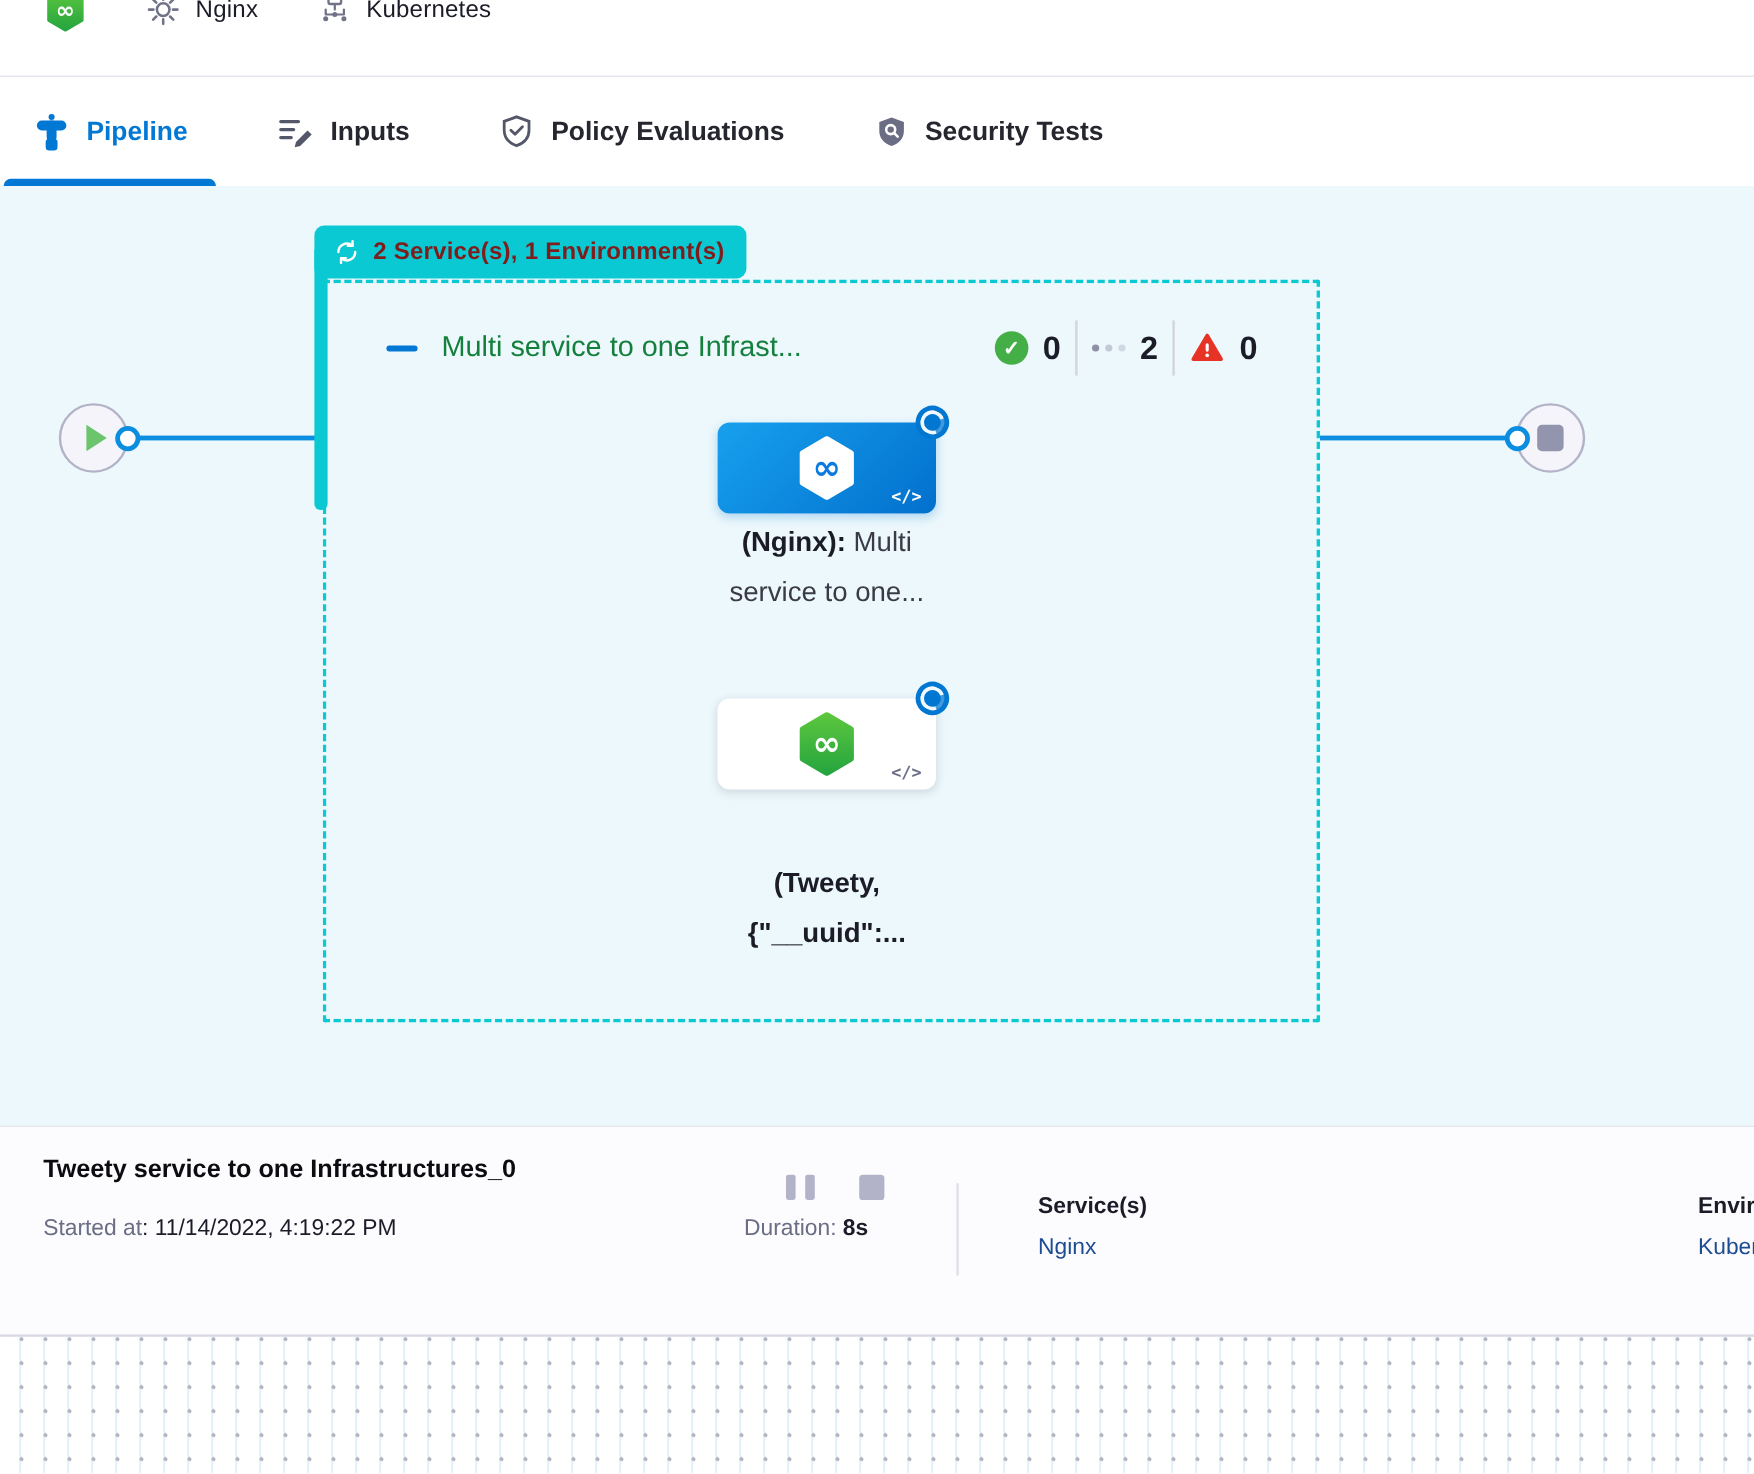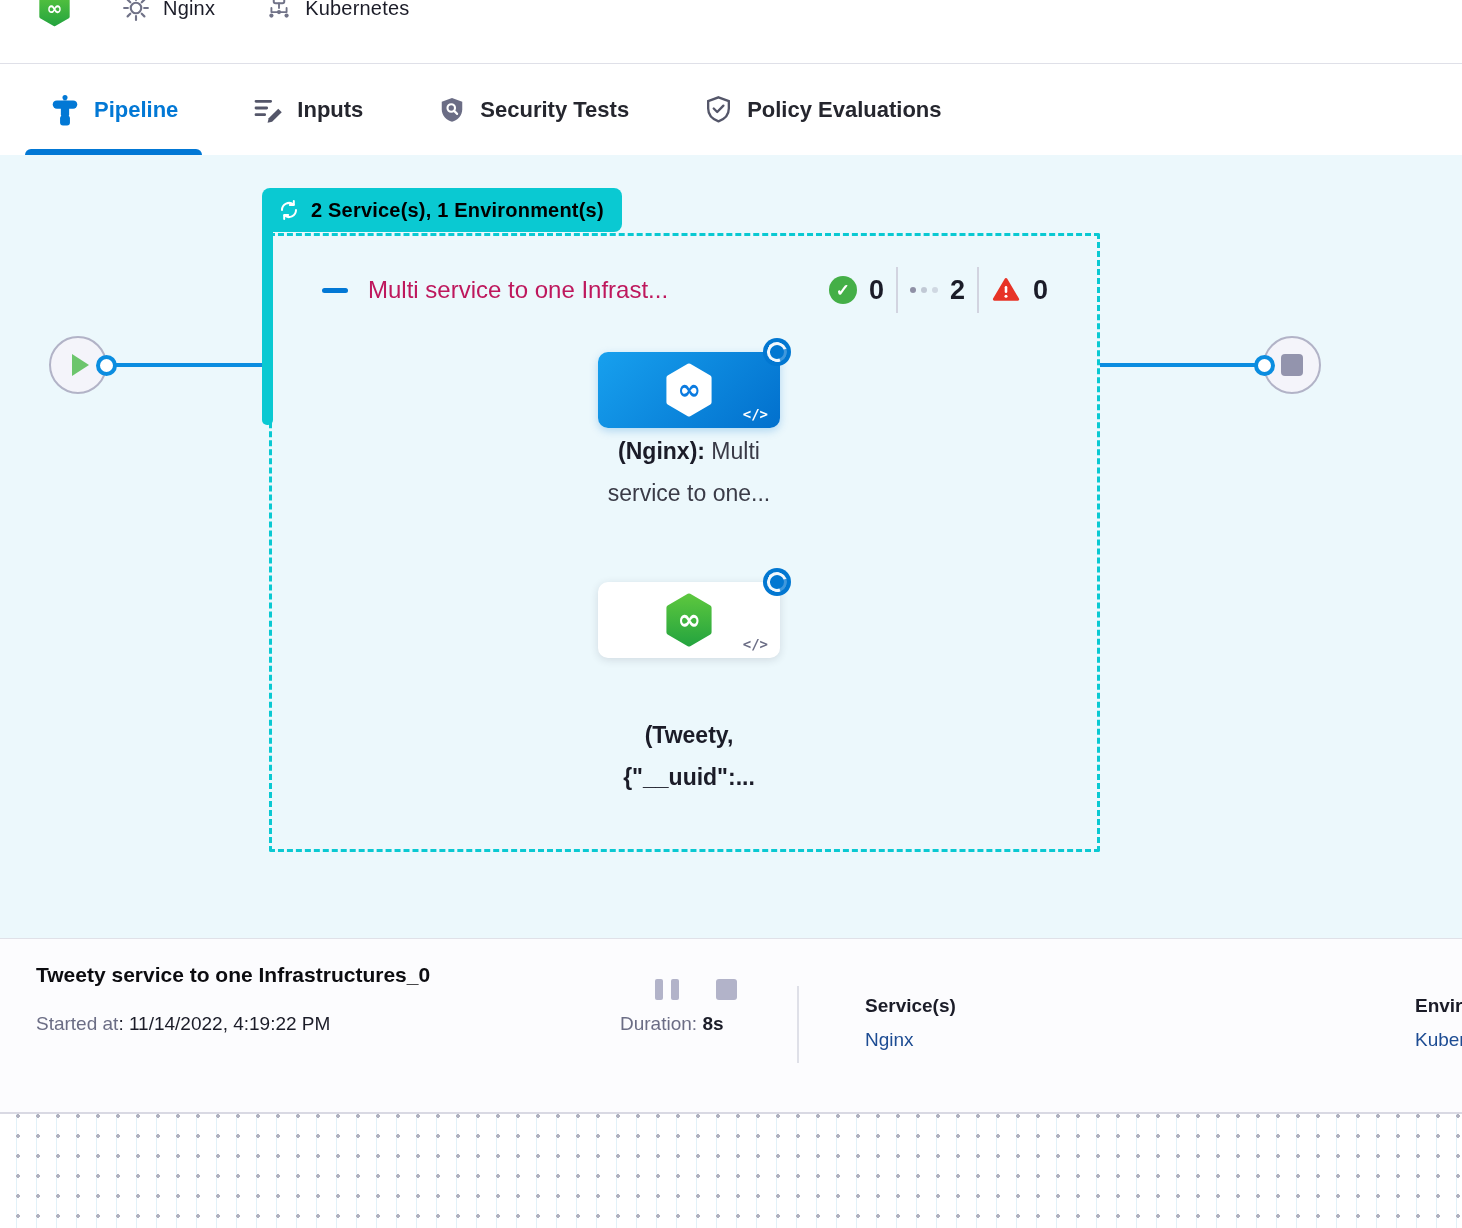--- a/index.html
+++ b/index.html
@@ -7,42 +7,42 @@
   #app { position:relative; width:1462px; height:1228px; overflow:hidden; background:#fff; }
 
   
   .header { position:absolute; left:0; top:0; width:1462px; height:63px; background:#fff; overflow:hidden; }
   .header-row { position:absolute; left:38px; top:-14px; height:44px; display:flex; align-items:center; }
   .crumb { display:flex; align-items:center; gap:12px; margin-right:50px; cursor:pointer; }
   .crumb-label { font-size:20px; font-weight:500; color:#1b1c28; letter-spacing:.2px; }
   .hexlogo { display:block; }
 
   
-  .tabbar { position:absolute; left:0; top:63px; width:1462px; height:92px; background:#fff; border-top:1px solid #dfe0e8; display:flex; align-items:stretch; padding-left:25px; }
+  .tabbar { position:absolute; left:0; top:63px; width:1462px; height:92px; background:#fff; border-top:1px solid #dfe0e8; display:flex; align-items:stretch; padding-left:3px; }
   .tab { position:relative; display:flex; align-items:center; gap:13px; padding:0 24px; cursor:pointer; }
   .tab-label { font-size:22px; font-weight:600; color:#25262e; }
   .tab.active .tab-label { color:#0278d5; }
   .tab-indicator { position:absolute; left:0; right:0; bottom:0; height:6px; background:#0278d5; border-radius:6px 6px 0 0; }
 
   
   .canvas { position:absolute; left:0; top:155px; width:1462px; height:783px; background:#ecf8fc; }
   .edge { position:absolute; height:4px; background:#0b8de0; }
   .node-circle { position:absolute; width:58px; height:58px; border-radius:50%; background:#f4f4fa; border:2px solid #b2b3c7; display:flex; align-items:center; justify-content:center; }
   .play-tri { width:0; height:0; border-left:17px solid #6cc56c; border-top:11px solid transparent; border-bottom:11px solid transparent; margin-left:5px; }
   .stop-sq { width:22px; height:22px; background:#9394ad; border-radius:4px; }
   .ring { position:absolute; width:21px; height:21px; border-radius:50%; background:#fff; border:4px solid #0b8de0; }
 
   .group-badge { position:absolute; left:262px; top:188px; height:44px; display:flex; align-items:center; gap:10px; padding:0 18px 0 15px; background:#0ac9d2; border-radius:8px; z-index:5; cursor:pointer; }
-  .group-badge-label { color:#000000; font-size:20px; font-weight:600; letter-spacing:.2px; white-space:nowrap; }
+  .group-badge-label { color:#7f1d1d; font-size:20px; font-weight:600; letter-spacing:.2px; white-space:nowrap; }
   .teal-bar { position:absolute; left:262px; top:208px; width:11px; height:217px; background:#0ac9d2; border-radius:0 0 5px 5px; z-index:4; }
   .dashed-box { position:absolute; left:269px; top:233px; width:831px; height:619px; border:3px dashed #0ac9d2; border-radius:2px; z-index:2; }
 
   .stage-header { position:absolute; left:322px; top:266px; width:726px; height:48px; display:flex; align-items:center; }
   .minus-bar { width:26px; height:5px; background:#0278d5; border-radius:3px; cursor:pointer; flex:none; }
-  .stage-title { margin-left:20px; font-size:24px; font-weight:500; color:#be185d; white-space:nowrap; }
+  .stage-title { margin-left:20px; font-size:24px; font-weight:500; color:#15803d; white-space:nowrap; }
   .counts { margin-left:auto; display:flex; align-items:center; gap:12px; }
   .count-num { font-size:27px; font-weight:600; color:#1b1c28; }
   .check-circle { width:28px; height:28px; border-radius:50%; background:#44af47; color:#fff; display:flex; align-items:center; justify-content:center; font-size:17px; font-weight:700; }
   .count-sep { width:2px; height:46px; background:#d2d4e0; }
   .run-dots { display:flex; gap:5px; align-items:center; }
   .run-dots i { width:6px; height:6px; border-radius:50%; background:#8f90a6; }
   .run-dots i:nth-child(2){ opacity:.45; } .run-dots i:nth-child(3){ opacity:.3; }
 
   .stage-card { position:absolute; width:182px; height:76px; border-radius:10px; display:flex; align-items:center; justify-content:center; cursor:pointer; }
   .stage-card.blue { background:linear-gradient(135deg,#17a0ee 0%, #0270cd 100%); box-shadow:0 3px 8px rgba(2,120,213,.25); }
@@ -132,33 +132,33 @@
       <div class="tab-indicator"></div>
     </div>
     <div class="tab" style="margin-left:26px;justify-content:space-between;">
       <svg width="32" height="32" viewBox="0 0 24 24" fill="none" stroke="#545669" stroke-width="2.1" stroke-linecap="round">
         <path d="M3 5.5h11M3 10.5h8M3 15.5h6.5"></path>
         <path d="M12.5 18.2l7.2-7.2 2.6 2.6-7.2 7.2-3.4.8z" fill="#545669" stroke="none"></path>
       </svg>
       <span class="tab-label">Inputs</span>
     </div>
     <div class="tab" style="margin-left:26px;">
+      <svg width="31" height="31" viewBox="0 0 24 24" fill="none" stroke="#545669" stroke-width="1.8">
+        <path d="M12 2.6l8 2.9v5.8c0 4.9-3.4 8.3-8 9.9-4.6-1.6-8-5-8-9.9V5.5z"></path>
+        <path d="M8.3 11.2l2.7 2.7 4.8-4.9" stroke-linecap="round" stroke-linejoin="round"></path>
+      </svg>
+      <span class="tab-label">Policy Evaluations</span>
+    </div>
+    <div class="tab" style="margin-left:26px;">
       <svg width="30" height="30" viewBox="0 0 24 24">
         <path d="M12 2.4l8.2 3v5.9c0 5-3.5 8.5-8.2 10.1-4.7-1.6-8.2-5.1-8.2-10.1V5.4z" fill="#6b6d85"></path>
         <circle cx="11.4" cy="10.4" r="3" fill="none" stroke="#fff" stroke-width="1.7"></circle>
         <path d="M13.7 12.7l2.4 2.4" stroke="#fff" stroke-width="1.7" stroke-linecap="round"></path>
       </svg>
       <span class="tab-label">Security Tests</span>
-    </div>
-    <div class="tab" style="margin-left:26px;">
-      <svg width="31" height="31" viewBox="0 0 24 24" fill="none" stroke="#545669" stroke-width="1.8">
-        <path d="M12 2.6l8 2.9v5.8c0 4.9-3.4 8.3-8 9.9-4.6-1.6-8-5-8-9.9V5.5z"></path>
-        <path d="M8.3 11.2l2.7 2.7 4.8-4.9" stroke-linecap="round" stroke-linejoin="round"></path>
-      </svg>
-      <span class="tab-label">Policy Evaluations</span>
     </div>
   </div>
 
   <div class="canvas">
 
     <div class="edge" style="left:110px; top:208px; width:156px;"></div>
     <div class="node-circle" style="left:49px; top:181px;">
       <div class="play-tri"></div>
     </div>
     <div class="ring" style="left:96px; top:199.5px;"></div>

